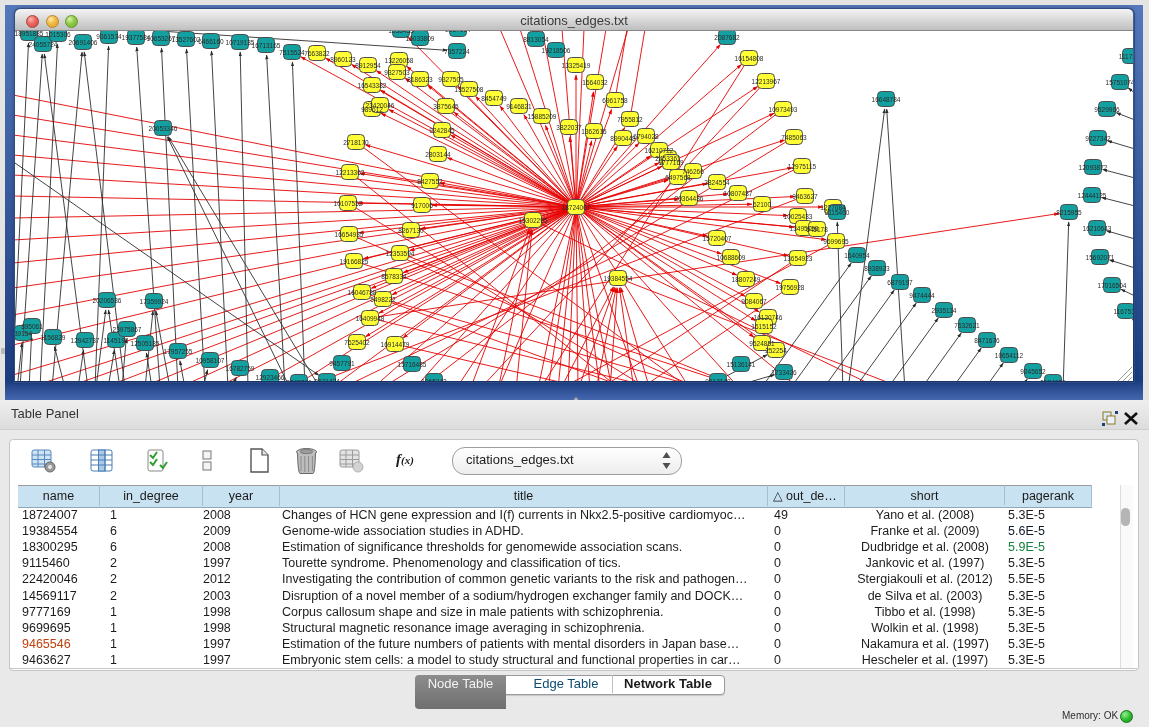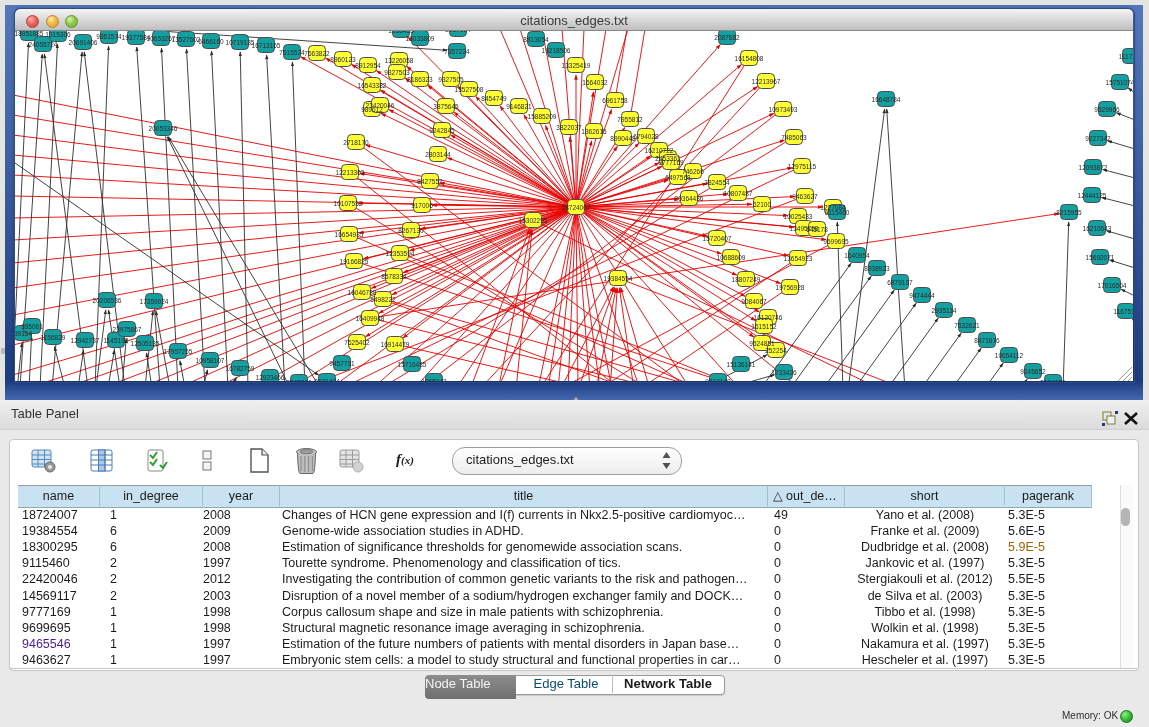--- a/index.html
+++ b/index.html
@@ -613,21 +613,21 @@
 <div class="abs" style="left:282px;top:523.1px;width:484px;height:16px;font-size:12.5px;color:#1c1c1c;line-height:16px;white-space:nowrap;overflow:hidden;">Genome-wide association studies in ADHD.</div>
 <div class="abs" style="left:774px;top:523.1px;font-size:12.5px;color:#1c1c1c;line-height:16px;">0</div>
 <div class="abs" style="left:845px;top:523.1px;width:160px;height:16px;font-size:12.5px;color:#1c1c1c;line-height:16px;text-align:center;">Franke et al. (2009)</div>
 <div class="abs" style="left:1008px;top:523.1px;font-size:12.5px;color:#0f172a;line-height:16px;">5.6E-5</div>
 <div class="abs" style="left:22px;top:539.2px;width:76px;height:16px;font-size:12.5px;color:#1c1c1c;line-height:16px;">18300295</div>
 <div class="abs" style="left:110px;top:539.2px;font-size:12.5px;color:#1c1c1c;line-height:16px;">6</div>
 <div class="abs" style="left:203px;top:539.2px;font-size:12.5px;color:#1c1c1c;line-height:16px;">2008</div>
 <div class="abs" style="left:282px;top:539.2px;width:484px;height:16px;font-size:12.5px;color:#1c1c1c;line-height:16px;white-space:nowrap;overflow:hidden;">Estimation of significance thresholds for genomewide association scans.</div>
 <div class="abs" style="left:774px;top:539.2px;font-size:12.5px;color:#1c1c1c;line-height:16px;">0</div>
 <div class="abs" style="left:845px;top:539.2px;width:160px;height:16px;font-size:12.5px;color:#1c1c1c;line-height:16px;text-align:center;">Dudbridge et al. (2008)</div>
-<div class="abs" style="left:1008px;top:539.2px;font-size:12.5px;color:#a16207;line-height:16px;">5.9E-5</div>
+<div class="abs" style="left:1008px;top:539.2px;font-size:12.5px;color:#15803d;line-height:16px;">5.9E-5</div>
 <div class="abs" style="left:22px;top:555.3000000000001px;width:76px;height:16px;font-size:12.5px;color:#1c1c1c;line-height:16px;">9115460</div>
 <div class="abs" style="left:110px;top:555.3000000000001px;font-size:12.5px;color:#1c1c1c;line-height:16px;">2</div>
 <div class="abs" style="left:203px;top:555.3000000000001px;font-size:12.5px;color:#1c1c1c;line-height:16px;">1997</div>
 <div class="abs" style="left:282px;top:555.3000000000001px;width:484px;height:16px;font-size:12.5px;color:#1c1c1c;line-height:16px;white-space:nowrap;overflow:hidden;">Tourette syndrome. Phenomenology and classification of tics.</div>
 <div class="abs" style="left:774px;top:555.3000000000001px;font-size:12.5px;color:#1c1c1c;line-height:16px;">0</div>
 <div class="abs" style="left:845px;top:555.3000000000001px;width:160px;height:16px;font-size:12.5px;color:#1c1c1c;line-height:16px;text-align:center;">Jankovic et al. (1997)</div>
 <div class="abs" style="left:1008px;top:555.3000000000001px;font-size:12.5px;color:#1c1c1c;line-height:16px;">5.3E-5</div>
 <div class="abs" style="left:22px;top:571.4000000000001px;width:76px;height:16px;font-size:12.5px;color:#1c1c1c;line-height:16px;">22420046</div>
 <div class="abs" style="left:110px;top:571.4000000000001px;font-size:12.5px;color:#1c1c1c;line-height:16px;">2</div>
 <div class="abs" style="left:203px;top:571.4000000000001px;font-size:12.5px;color:#1c1c1c;line-height:16px;">2012</div>
@@ -649,37 +649,37 @@
 <div class="abs" style="left:774px;top:603.6000000000001px;font-size:12.5px;color:#1c1c1c;line-height:16px;">0</div>
 <div class="abs" style="left:845px;top:603.6000000000001px;width:160px;height:16px;font-size:12.5px;color:#1c1c1c;line-height:16px;text-align:center;">Tibbo et al. (1998)</div>
 <div class="abs" style="left:1008px;top:603.6000000000001px;font-size:12.5px;color:#1c1c1c;line-height:16px;">5.3E-5</div>
 <div class="abs" style="left:22px;top:619.7000000000002px;width:76px;height:16px;font-size:12.5px;color:#1c1c1c;line-height:16px;">9699695</div>
 <div class="abs" style="left:110px;top:619.7000000000002px;font-size:12.5px;color:#1c1c1c;line-height:16px;">1</div>
 <div class="abs" style="left:203px;top:619.7000000000002px;font-size:12.5px;color:#1c1c1c;line-height:16px;">1998</div>
 <div class="abs" style="left:282px;top:619.7000000000002px;width:484px;height:16px;font-size:12.5px;color:#1c1c1c;line-height:16px;white-space:nowrap;overflow:hidden;">Structural magnetic resonance image averaging in schizophrenia.</div>
 <div class="abs" style="left:774px;top:619.7000000000002px;font-size:12.5px;color:#1c1c1c;line-height:16px;">0</div>
 <div class="abs" style="left:845px;top:619.7000000000002px;width:160px;height:16px;font-size:12.5px;color:#1c1c1c;line-height:16px;text-align:center;">Wolkin et al. (1998)</div>
 <div class="abs" style="left:1008px;top:619.7000000000002px;font-size:12.5px;color:#1c1c1c;line-height:16px;">5.3E-5</div>
-<div class="abs" style="left:22px;top:635.8000000000002px;width:76px;height:16px;font-size:12.5px;color:#4c1d95;line-height:16px;">9465546</div>
+<div class="abs" style="left:22px;top:635.8000000000002px;width:76px;height:16px;font-size:12.5px;color:#c2410c;line-height:16px;">9465546</div>
 <div class="abs" style="left:110px;top:635.8000000000002px;font-size:12.5px;color:#1c1c1c;line-height:16px;">1</div>
 <div class="abs" style="left:203px;top:635.8000000000002px;font-size:12.5px;color:#1c1c1c;line-height:16px;">1997</div>
 <div class="abs" style="left:282px;top:635.8000000000002px;width:484px;height:16px;font-size:12.5px;color:#1c1c1c;line-height:16px;white-space:nowrap;overflow:hidden;">Estimation of the future numbers of patients with mental disorders in Japan base…</div>
 <div class="abs" style="left:774px;top:635.8000000000002px;font-size:12.5px;color:#1c1c1c;line-height:16px;">0</div>
 <div class="abs" style="left:845px;top:635.8000000000002px;width:160px;height:16px;font-size:12.5px;color:#1c1c1c;line-height:16px;text-align:center;">Nakamura et al. (1997)</div>
 <div class="abs" style="left:1008px;top:635.8000000000002px;font-size:12.5px;color:#1c1c1c;line-height:16px;">5.3E-5</div>
 <div class="abs" style="left:22px;top:651.9000000000002px;width:76px;height:16px;font-size:12.5px;color:#1c1c1c;line-height:16px;">9463627</div>
 <div class="abs" style="left:110px;top:651.9000000000002px;font-size:12.5px;color:#1c1c1c;line-height:16px;">1</div>
 <div class="abs" style="left:203px;top:651.9000000000002px;font-size:12.5px;color:#1c1c1c;line-height:16px;">1997</div>
 <div class="abs" style="left:282px;top:651.9000000000002px;width:484px;height:16px;font-size:12.5px;color:#1c1c1c;line-height:16px;white-space:nowrap;overflow:hidden;">Embryonic stem cells: a model to study structural and functional properties in car…</div>
 <div class="abs" style="left:774px;top:651.9000000000002px;font-size:12.5px;color:#1c1c1c;line-height:16px;">0</div>
 <div class="abs" style="left:845px;top:651.9000000000002px;width:160px;height:16px;font-size:12.5px;color:#1c1c1c;line-height:16px;text-align:center;">Hescheler et al. (1997)</div>
 <div class="abs" style="left:1008px;top:651.9000000000002px;font-size:12.5px;color:#1c1c1c;line-height:16px;">5.3E-5</div>
 <div class="abs" style="left:1120px;top:485px;width:12px;height:184px;background:#fafafa;border-left:1px solid #ddd;"></div>
 <div class="abs" style="left:1121px;top:508px;width:9px;height:18px;background:#b5b5b5;border-radius:5px;"></div>
 <div class="abs" style="left:9px;top:668px;width:1128px;height:1px;background:#c6c6c6;"></div>
 
 <div class="abs" style="left:429px;top:675px;width:294px;height:18px;border:1px solid #9a9a9a;border-radius:4px;background:#fff;box-shadow:0 1px 1px rgba(0,0,0,.15);"></div>
-<div class="abs" style="left:425px;top:675px;width:91px;height:24px;border-radius:4px 0 0 4px;background:linear-gradient(#8d8d8d,#6f6f6f);color:#f4f4f4;font-size:13px;line-height:18px;">Node Table</div>
+<div class="abs" style="left:415px;top:675px;width:91px;height:34px;border-radius:4px 0 0 4px;background:linear-gradient(#8d8d8d,#6f6f6f);color:#f4f4f4;font-size:13px;text-align:center;line-height:18px;">Node Table</div>
 <div class="abs" style="left:520px;top:675px;width:92px;height:18px;color:#0c4a6e;font-size:13px;font-weight:normal;text-align:center;line-height:18px;border-right:1px solid #bdbdbd;">Edge Table</div>
 <div class="abs" style="left:613px;top:675px;width:110px;height:18px;color:#1b1b1b;font-size:13px;font-weight:bold;text-align:center;line-height:18px;">Network Table</div>
 
 <div class="abs" style="left:1062px;top:710px;font-size:10px;color:#2e2e2e;">Memory: OK</div>
 <div class="abs" style="left:1120px;top:710px;width:11px;height:11px;border-radius:50%;background:radial-gradient(circle at 35% 30%,#8ef08e,#2db82d 55%,#1d941d);border:1px solid #157015;"></div>
 
 </body></html>

